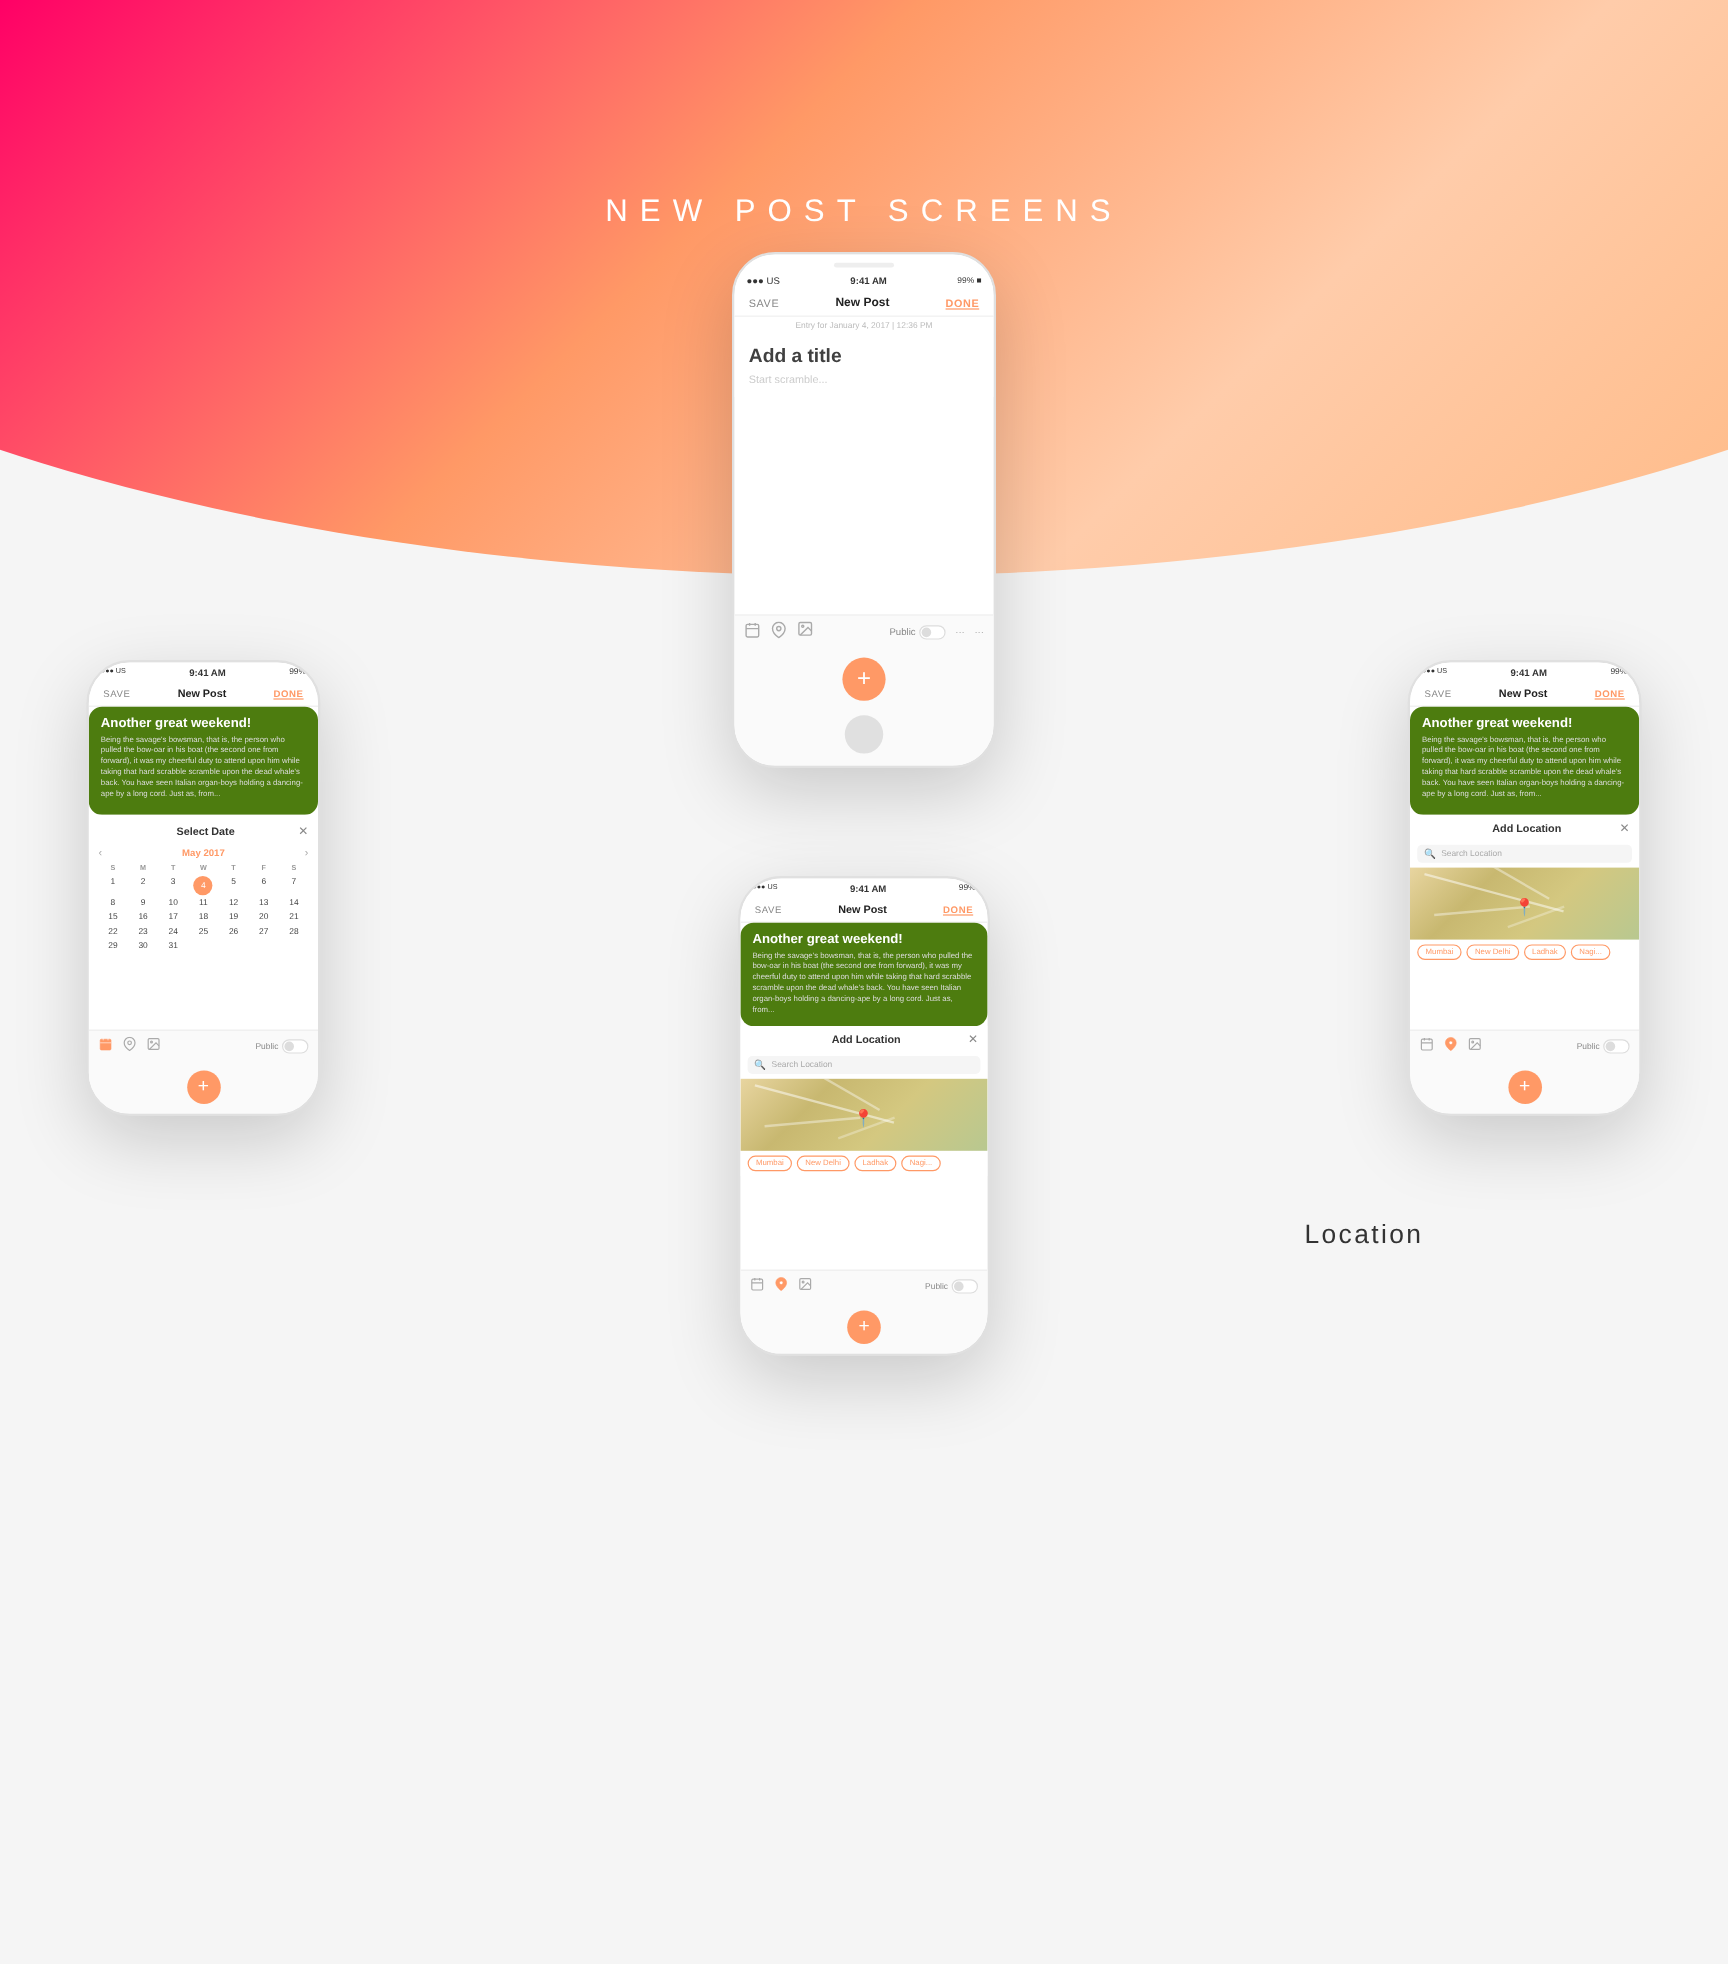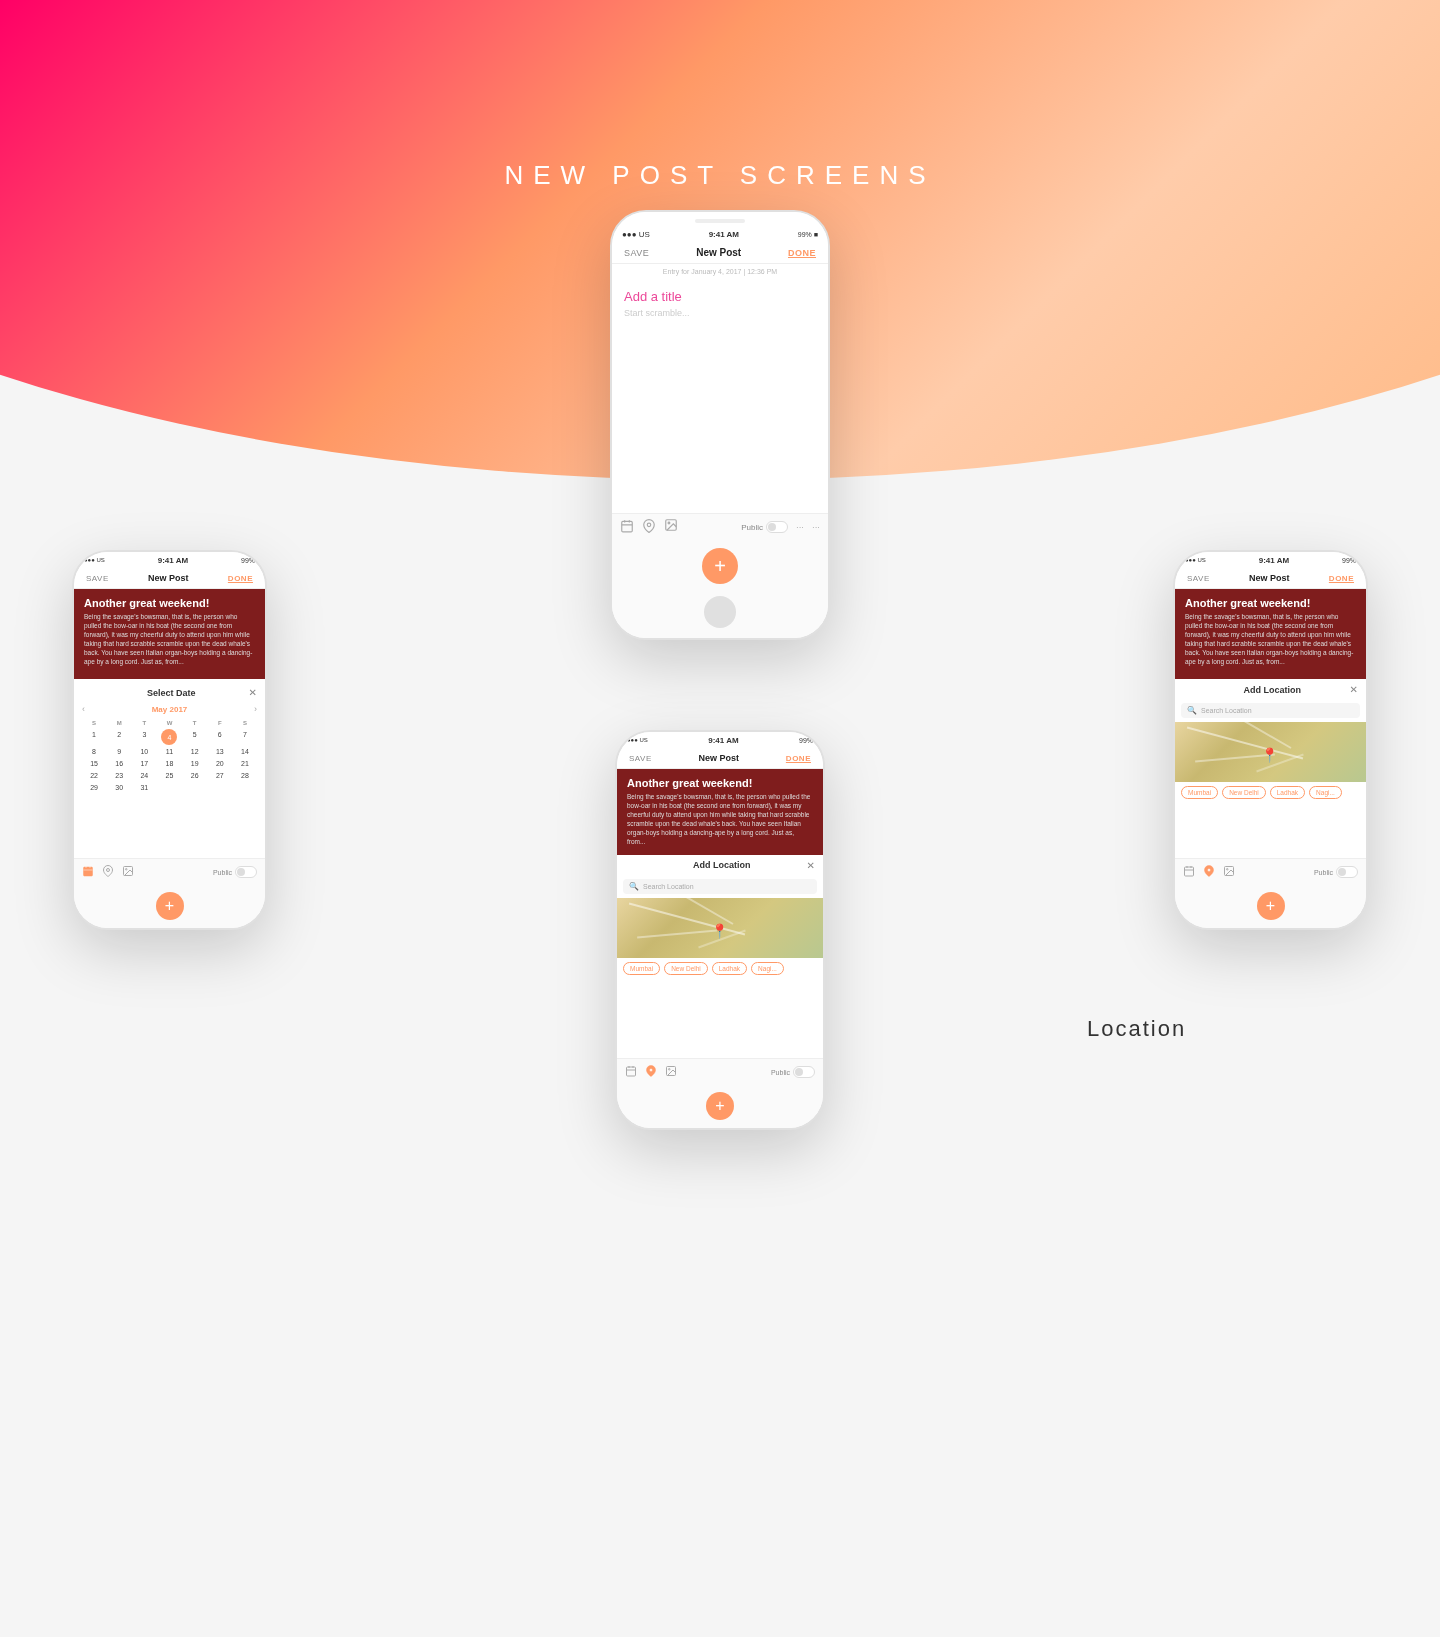--- a/index.html
+++ b/index.html
@@ -138,23 +138,23 @@
       color: #bbb;
       padding: 4px;
       background: #fff;
     }
 
     .phone-content-area {
       padding: 8px 12px;
       background: #fff;
     }
     .add-title-placeholder {
-      font-size: 13px;
-      color: #ec4899;
-      font-weight: 400;
+      font-size: 16px;
+      color: #404040;
+      font-weight: 700;
       padding: 2px 0;
     }
     .start-writing-placeholder {
       font-size: 9px;
       color: #ccc;
       padding: 2px 0;
     }
     .toggle-circle {
       width: 22px; height: 12px;
       border: 1.5px solid #ddd;
@@ -187,23 +187,24 @@
 
     .user-avatar {
       width: 32px; height: 32px;
       border-radius: 50%;
       background: #e0e0e0;
       margin: 4px auto;
     }
 
     
     .post-content-block {
-      background: #7f1d1d;
+      background: #4d7c0f;
       padding: 8px 10px;
       margin: 0;
+      border-radius: 11px;
     }
     .post-title {
       font-size: 11px;
       font-weight: 700;
       color: #fff;
       margin-bottom: 3px;
     }
     .post-body {
       font-size: 6.5px;
       color: #ddd;

